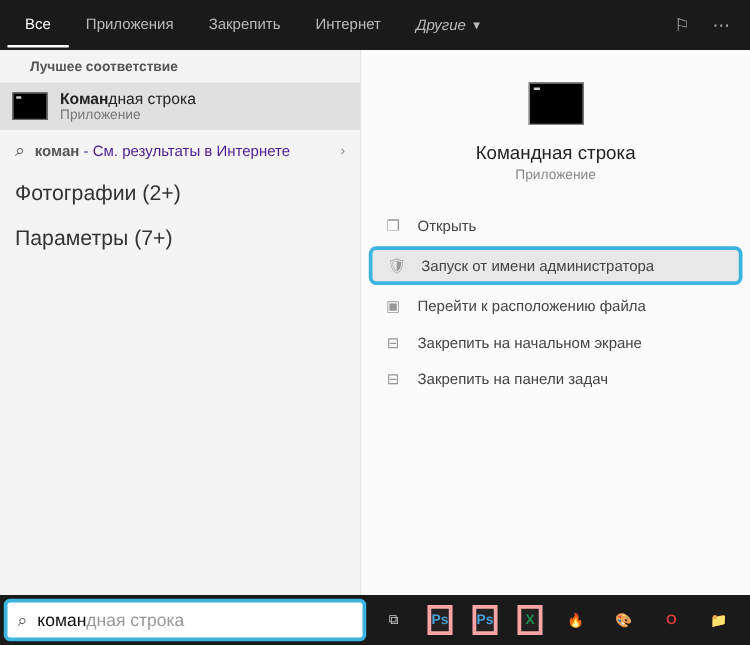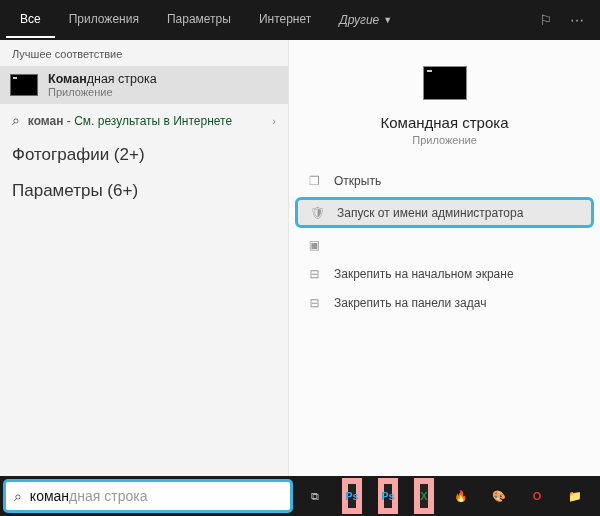--- a/index.html
+++ b/index.html
@@ -10,21 +10,21 @@
 .tab { padding:10px 14px; cursor:pointer; color:#bbb; }
 .tab.active { color:#fff; border-bottom:2px solid #fff; }
 .tab-more { display:flex; align-items:center; gap:4px;font-style:italic; }
 .chev { font-size:9px; }
 .topright { margin-left:auto; display:flex; gap:18px; color:#aaa; font-size:14px; padding-right:10px; }
 
 .panel { position:absolute; top:40px; left:0; right:0; bottom:40px; display:flex; background:#f4f4f4; }
 .left { width:288px; background:#f4f4f4; color:#333; font-size:12px; overflow:hidden; }
 .right { flex:1; background:#fbfbfb; border-left:1px solid #e5e5e5; }
 
-.sect { padding:8px 12px 6px; font-size:11px; color:#555; font-weight:400; }
+.sect { padding:8px 24px 6px; font-size:11px; color:#555; font-weight:700; }
 .result { display:flex; align-items:center; padding:6px 10px; gap:10px; }
 .result.best { background:#e0e0e0; }
 .app-icon { width:28px; height:22px; background:#000; border:1px solid #666; position:relative; }
 .app-icon::after { content:""; position:absolute; top:2px; left:2px; width:4px; height:2px; background:#ccc; }
 .res-title { font-size:12.5px; color:#222; }
 .res-title b { font-weight:700; }
 .res-sub { font-size:11px; color:#777; }
 
 .web { display:flex; align-items:center; padding:8px 12px; gap:8px; color:#555; }
 .web .arrow { margin-left:auto; color:#888; font-size:11px; }
@@ -41,31 +41,31 @@
 .action { display:flex; align-items:center; gap:12px; padding:7px 18px; font-size:12px; color:#444; cursor:pointer; }
 .action.hl { background:#e8e8e8; border:3px solid #3bb4e0; border-radius:6px; margin:2px 6px; padding:5px 12px; }
 .ai { width:15px; height:15px; display:flex; align-items:center; justify-content:center; color:#999; font-size:12px; }
 
 .taskbar { position:absolute; bottom:0; left:0; right:0; height:40px; background:#1a1a1a; display:flex; align-items:center; }
 .search-wrap { width:290px; height:34px; margin:3px; background:#fff; border:3px solid #3bb4e0; border-radius:5px; display:flex; align-items:center; padding:0 8px; gap:8px; }
 .search-input-display { font-size:14px; }
 .typed { color:#111; }
 .ghost { color:#999; }
 .tb-btn { width:22px; height:22px; margin:0 8px; display:flex; align-items:center; justify-content:center; font-size:11px; color:#ccc; }
-.sq { width:20px; height:36px; border:6px solid #fca5a5; background:#222; display:flex; align-items:center; justify-content:center; }
+.sq { width:20px; height:24px; border:3px solid #fca5a5; background:#222; display:flex; align-items:center; justify-content:center; }
 .mag { font-size:14px; color:#555; }
 </style>
 </head>
 <body>
 
 <div class="topbar">
   <div class="tabs">
     <div class="tab active">Все</div>
     <div class="tab">Приложения</div>
-    <div class="tab">Параметры</div>
+    <div class="tab">Закрепить</div>
     <div class="tab">Интернет</div>
     <div class="tab tab-more">
         <span>Другие</span>
         <span class="chev">▼</span>
       </div>
   </div>
   <div class="topright">
     <span>⚐</span>
     <span>⋯</span>
   </div>
@@ -77,45 +77,46 @@
     <div class="result best">
       <div class="app-icon"></div>
       <div>
         <div class="res-title"><b>Коман</b><span>дная строка</span></div>
         <div class="res-sub">Приложение</div>
       </div>
     </div>
 
     <div class="web">
       <span class="mag">⌕</span>
-      <span><b>коман</b><span style="color:#14532d"> - См. результаты в Интернете</span></span>
+      <span><b>коман</b><span style="color:#4c1d95"> - См. результаты в Интернете</span></span>
       <span class="arrow">›</span>
     </div>
 
     <div class="cat">Фотографии (2+)</div>
-    <div class="cat">Параметры (6+)</div>
+    <div class="cat">Параметры (7+)</div>
   </div>
 
   <div class="right">
     <div class="preview">
       <div class="big-icon"></div>
       <div class="ttl">Командная строка</div>
       <div class="sub">Приложение</div>
     </div>
     <div class="actions">
       <div class="action">
           <span class="ai">❐</span>
           <span>Открыть</span>
         </div>
       <div class="action hl">
           <span class="ai">🛡</span>
           <span>Запуск от имени администратора</span>
         </div>
       <div class="action">
           <span class="ai">▣</span>
+          <span>Перейти к расположению файла</span>
         </div>
       <div class="action">
           <span class="ai">⊟</span>
           <span>Закрепить на начальном экране</span>
         </div>
       <div class="action">
           <span class="ai">⊟</span>
           <span>Закрепить на панели задач</span>
         </div>
     </div>

